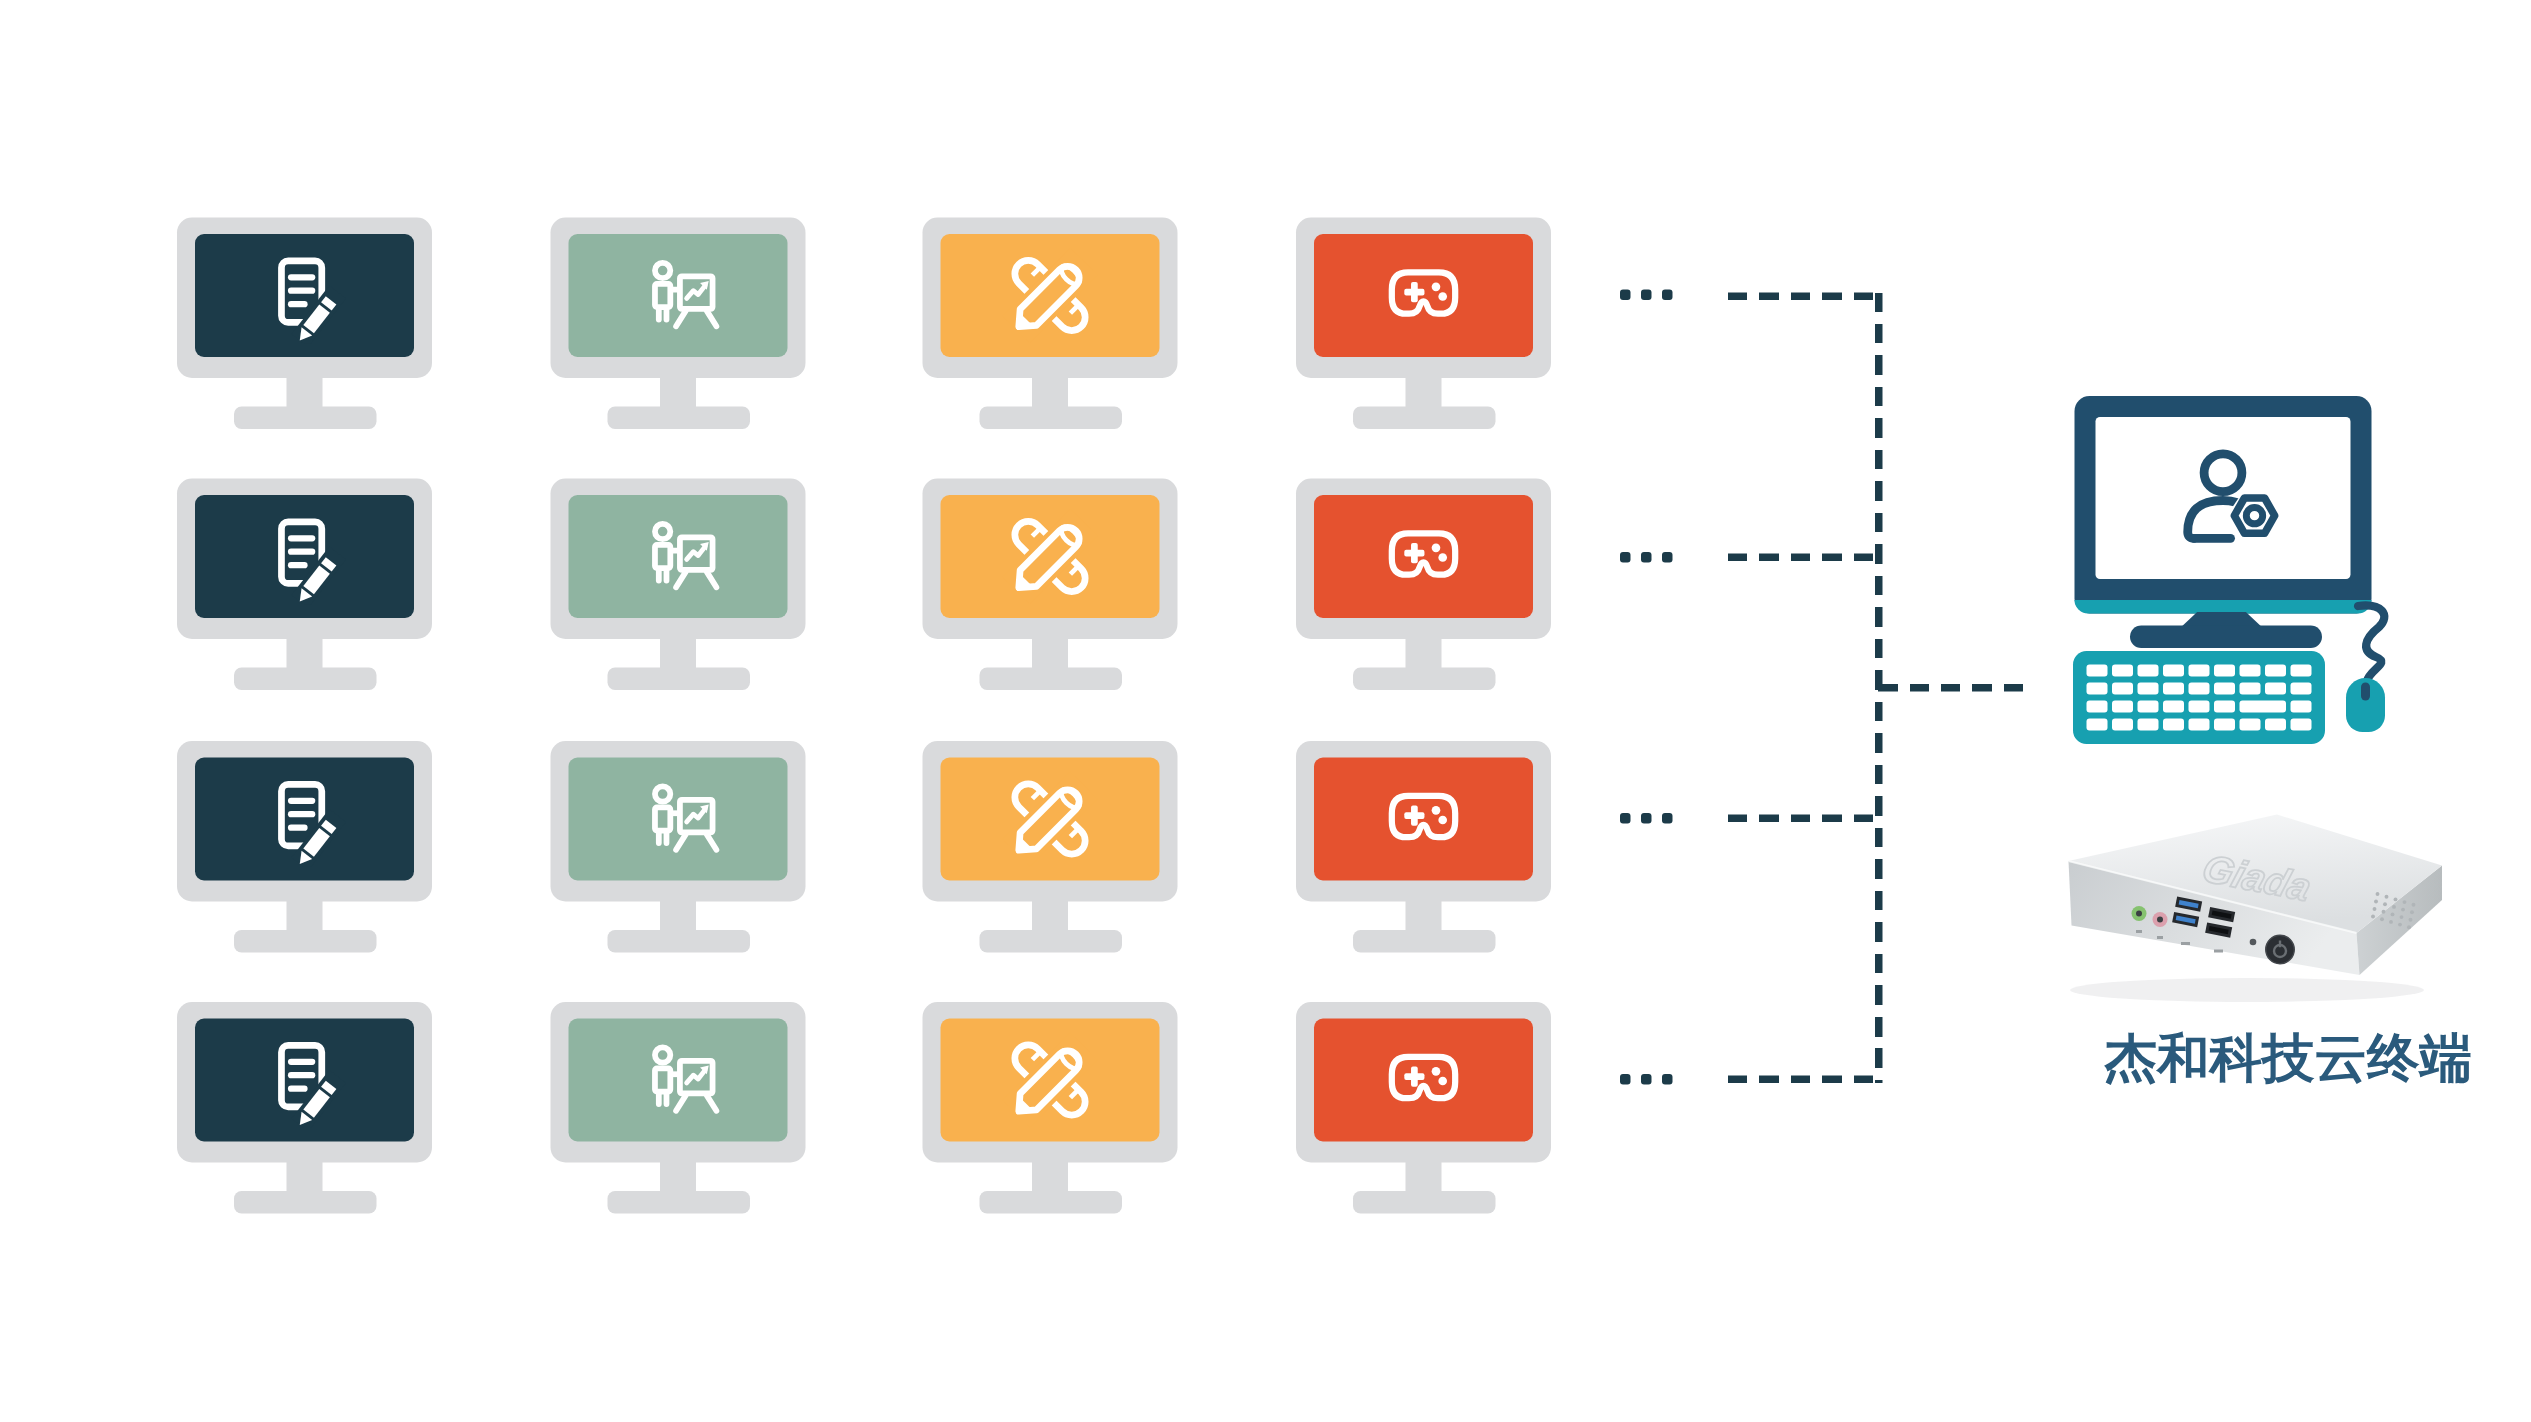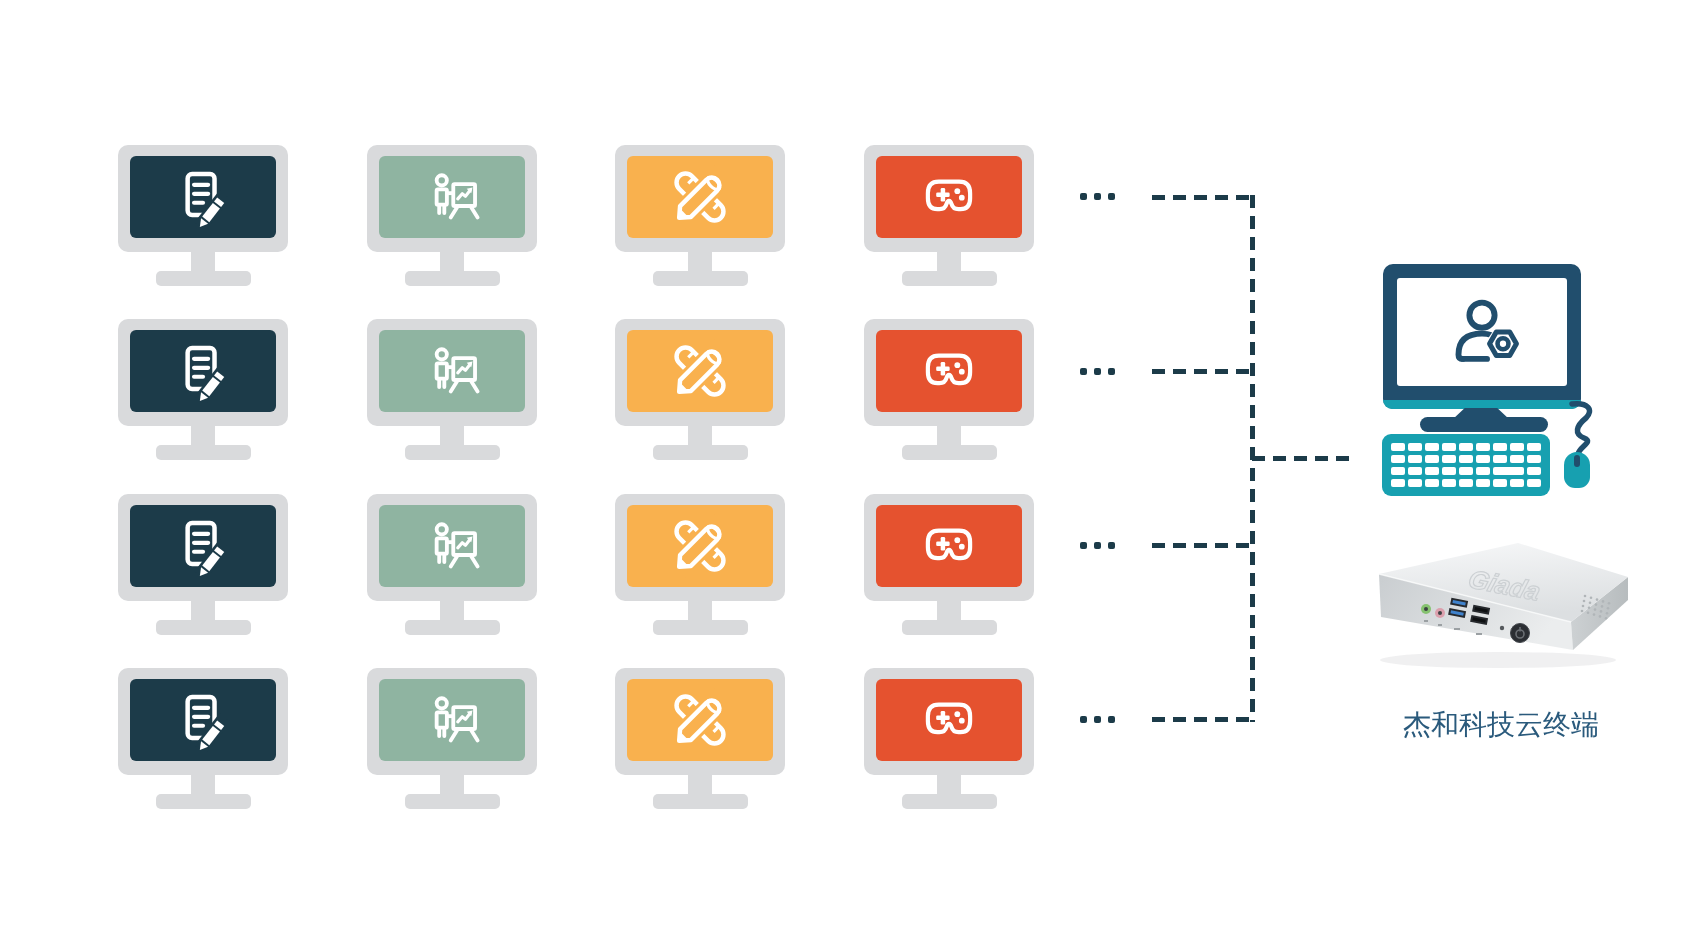--- a/index.html
+++ b/index.html
@@ -45,21 +45,21 @@
   .key{background:#fff;border-radius:2px;}
   .key.wide{grid-column:span 2;}
   .mouse{position:absolute;left:1564px;top:452px;width:26px;height:36px;background:var(--teal);
          border-radius:13px 13px 11px 11px;}
   .mouse::after{content:"";position:absolute;left:10px;top:3px;width:6px;height:12px;
                 background:var(--navy);border-radius:3px;}
   .cable{position:absolute;left:1540px;top:396px;}
 
   
   .device{position:absolute;left:1376px;top:534px;}
-  .caption{position:absolute;left:1403px;top:706px;font-size:28px;font-weight:400;
+  .caption{position:absolute;left:1403px;top:682px;font-size:35px;font-weight:700;
            color:var(--caption-color);letter-spacing:0px;white-space:nowrap;}
 </style>
 </head>
 <body>
 
 <svg width="0" height="0" style="position:absolute" aria-hidden="true">
   <defs>
     <symbol id="ic-doc" viewBox="0 0 100 100">
       <rect x="26" y="14" width="42" height="64" rx="7" fill="none" stroke="#fff" stroke-width="7"></rect>
       <line x1="36" y1="31" x2="58" y2="31" stroke="#fff" stroke-width="6.5" stroke-linecap="round"></line>

